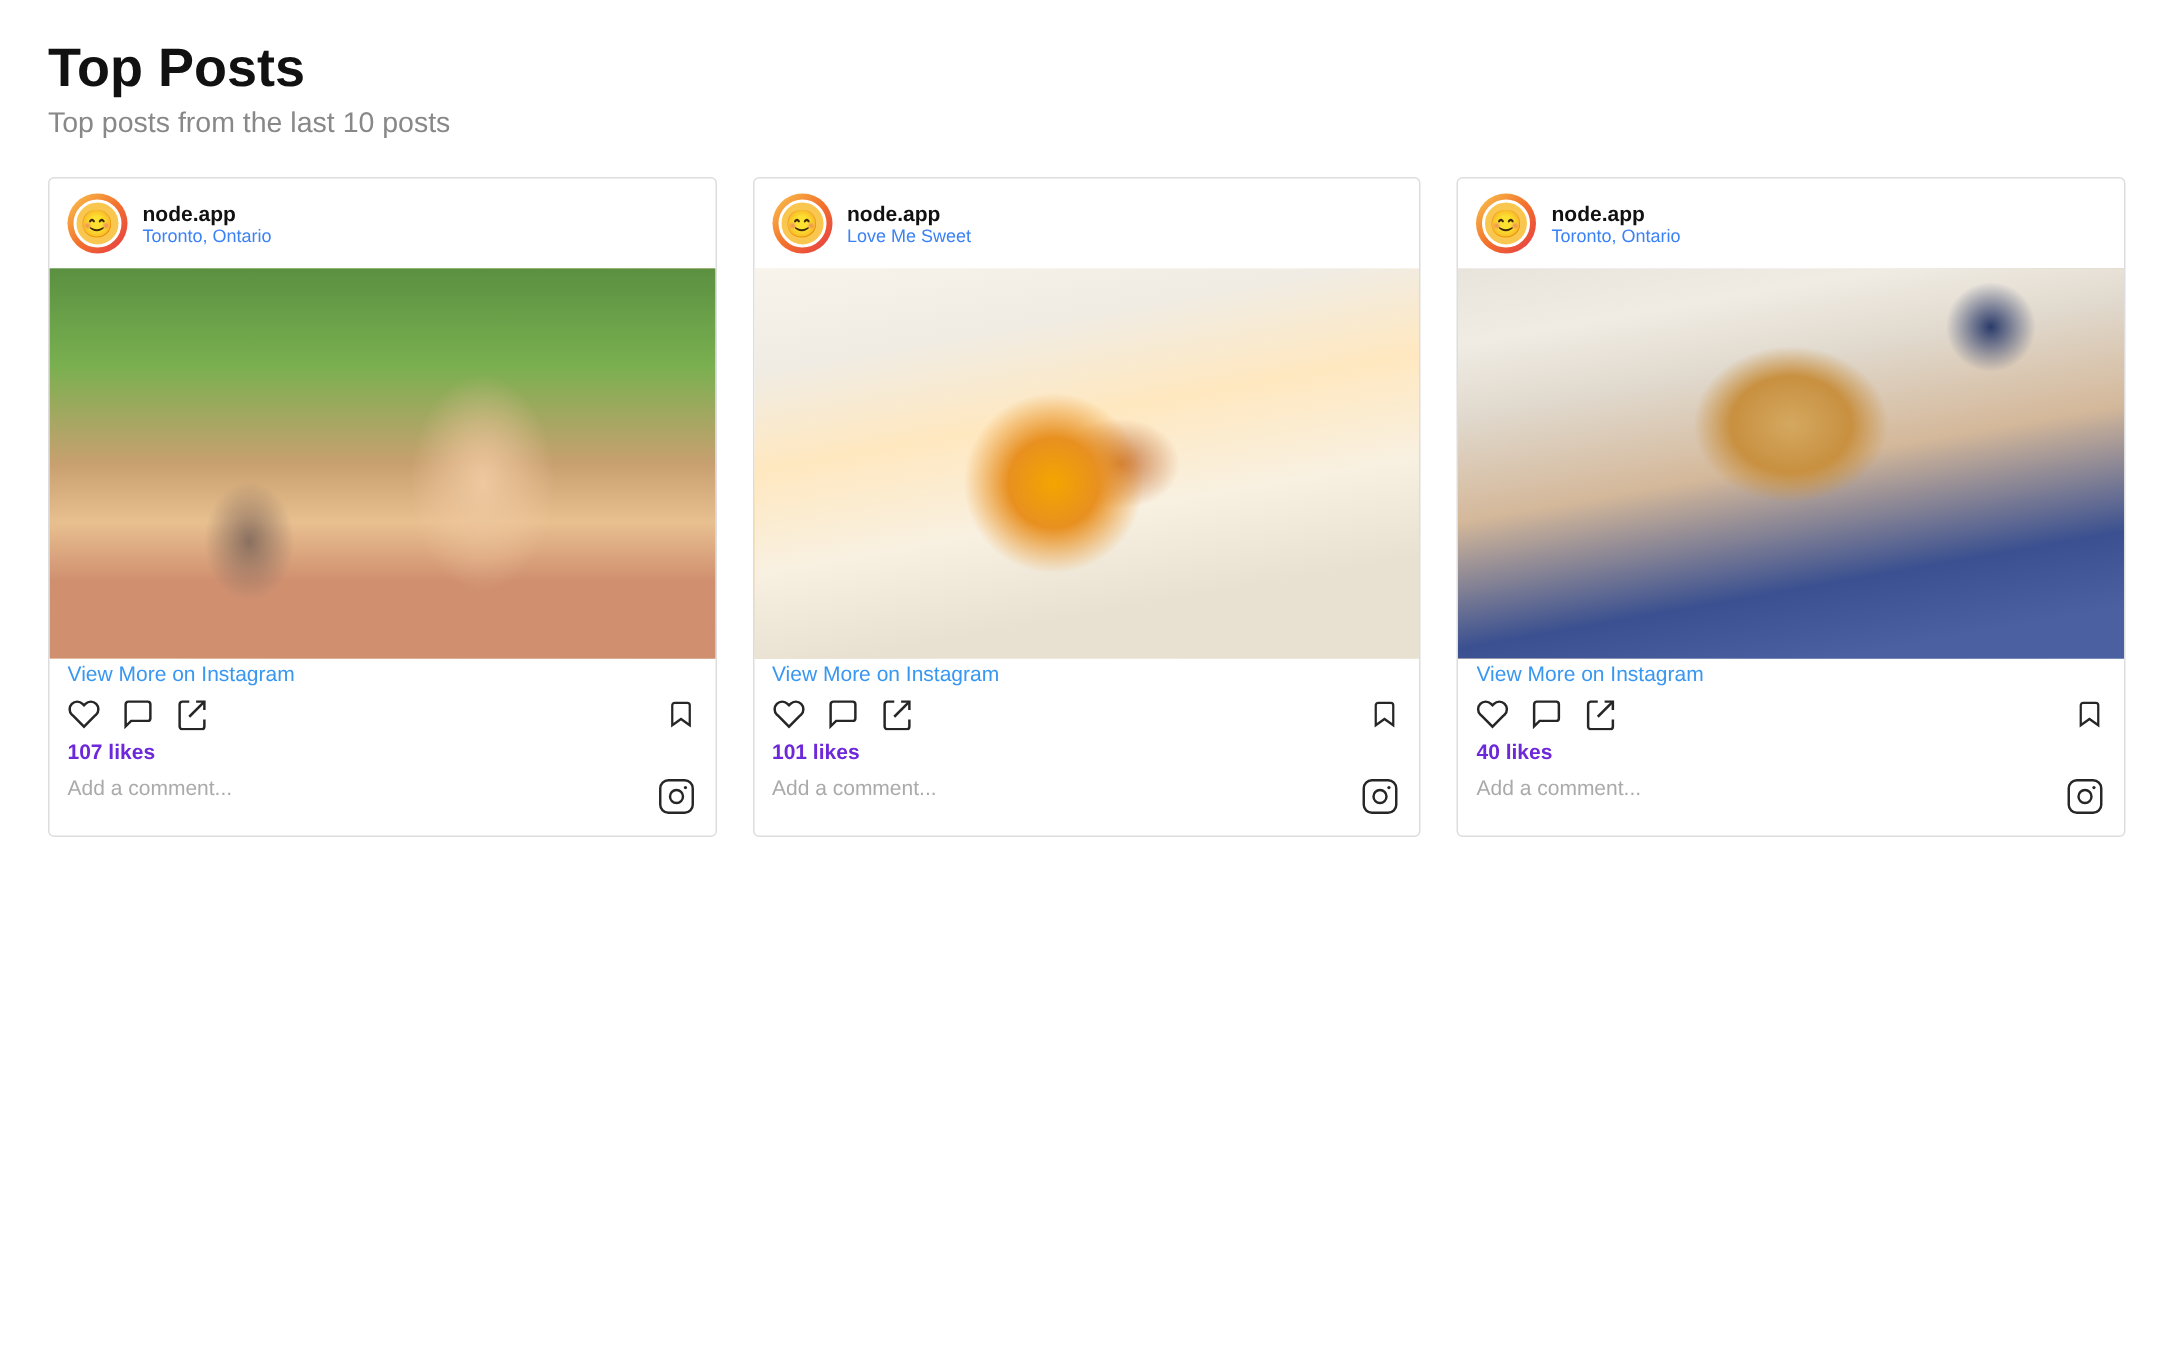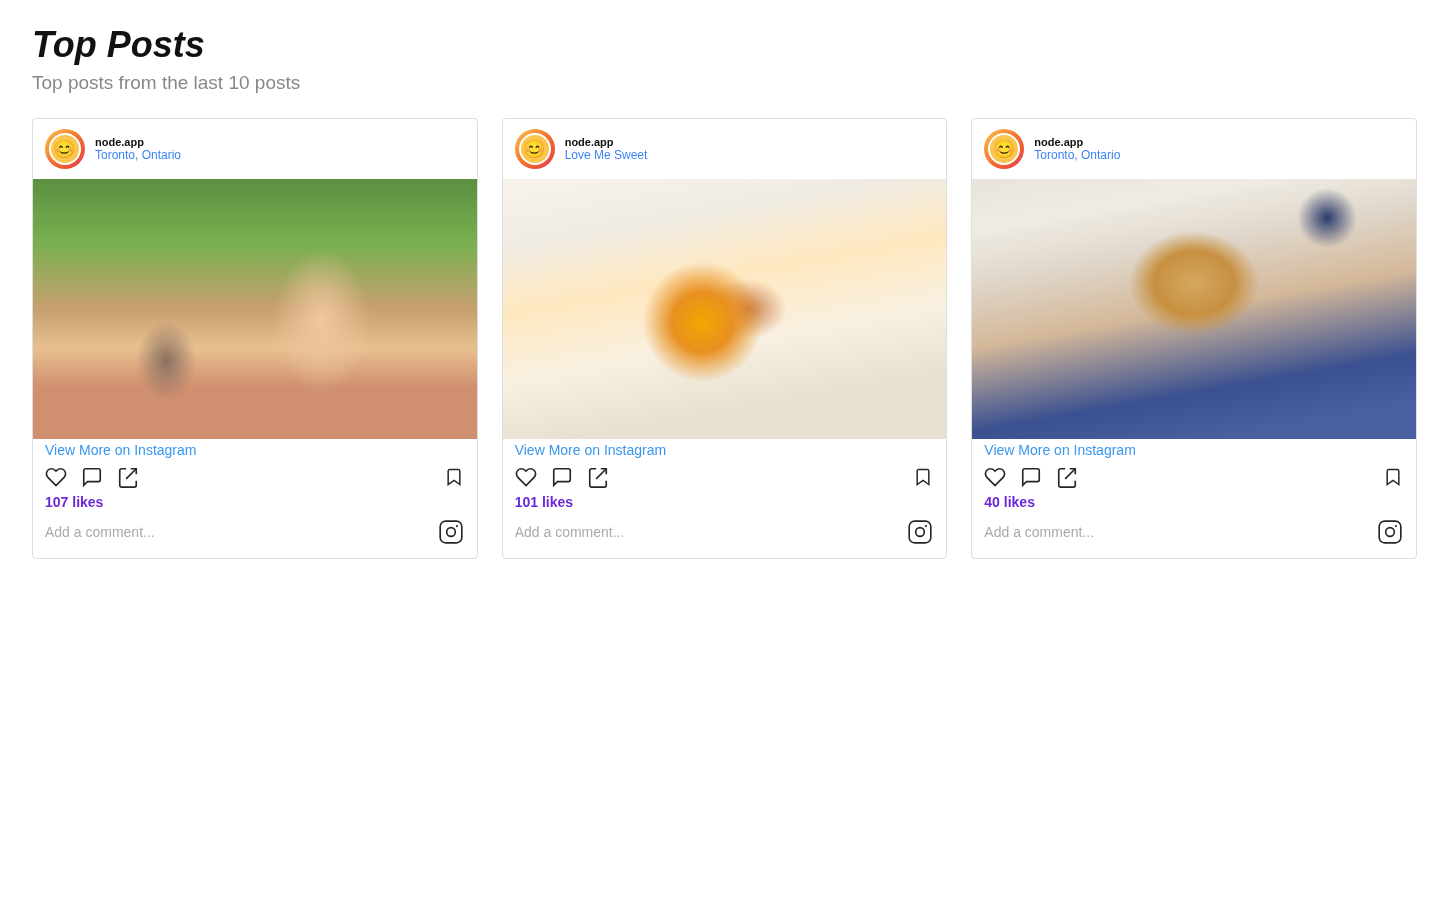--- a/index.html
+++ b/index.html
@@ -7,21 +7,20 @@
       font-family: -apple-system, BlinkMacSystemFont, 'Segoe UI', Helvetica, Arial, sans-serif;
       background: #fff;
       padding: 24px 32px;
       color: #333;
     }
     .page-title {
       font-size: 36px;
       font-weight: 700;
       color: #111;
       margin-bottom: 6px;
-      font-style: italic;
     }
     .page-subtitle {
       font-size: 19px;
       color: #888;
       margin-bottom: 24px;
     }
     .posts-grid {
       display: grid;
       grid-template-columns: repeat(3, 1fr);
       gap: 24px;
@@ -61,21 +60,21 @@
       border: 2px solid white;
     }
     .avatar-face {
       font-size: 18px;
     }
     .post-user-info {
       display: flex;
       flex-direction: column;
     }
     .post-username {
-      font-size: 11px;
+      font-size: 14px;
       font-weight: 600;
       color: #111;
     }
     .post-location {
       font-size: 12px;
       color: #3b82f6;
     }
     .post-image-placeholder {
       width: 100%;
       height: 260px;
@@ -171,21 +170,20 @@
       stroke-width: 1.8;
     }
     .post-likes {
       font-size: 14px;
       font-weight: 600;
       color: #6d28d9;
       margin-bottom: 8px;
     }
     .post-comment-row {
       display: flex;
-      align-items: center;
       justify-content: space-between;
     }
     .post-comment-placeholder {
       font-size: 14px;
       color: #aaa;
     }
     .instagram-logo {
       width: 28px;
       height: 28px;
       display: flex;

